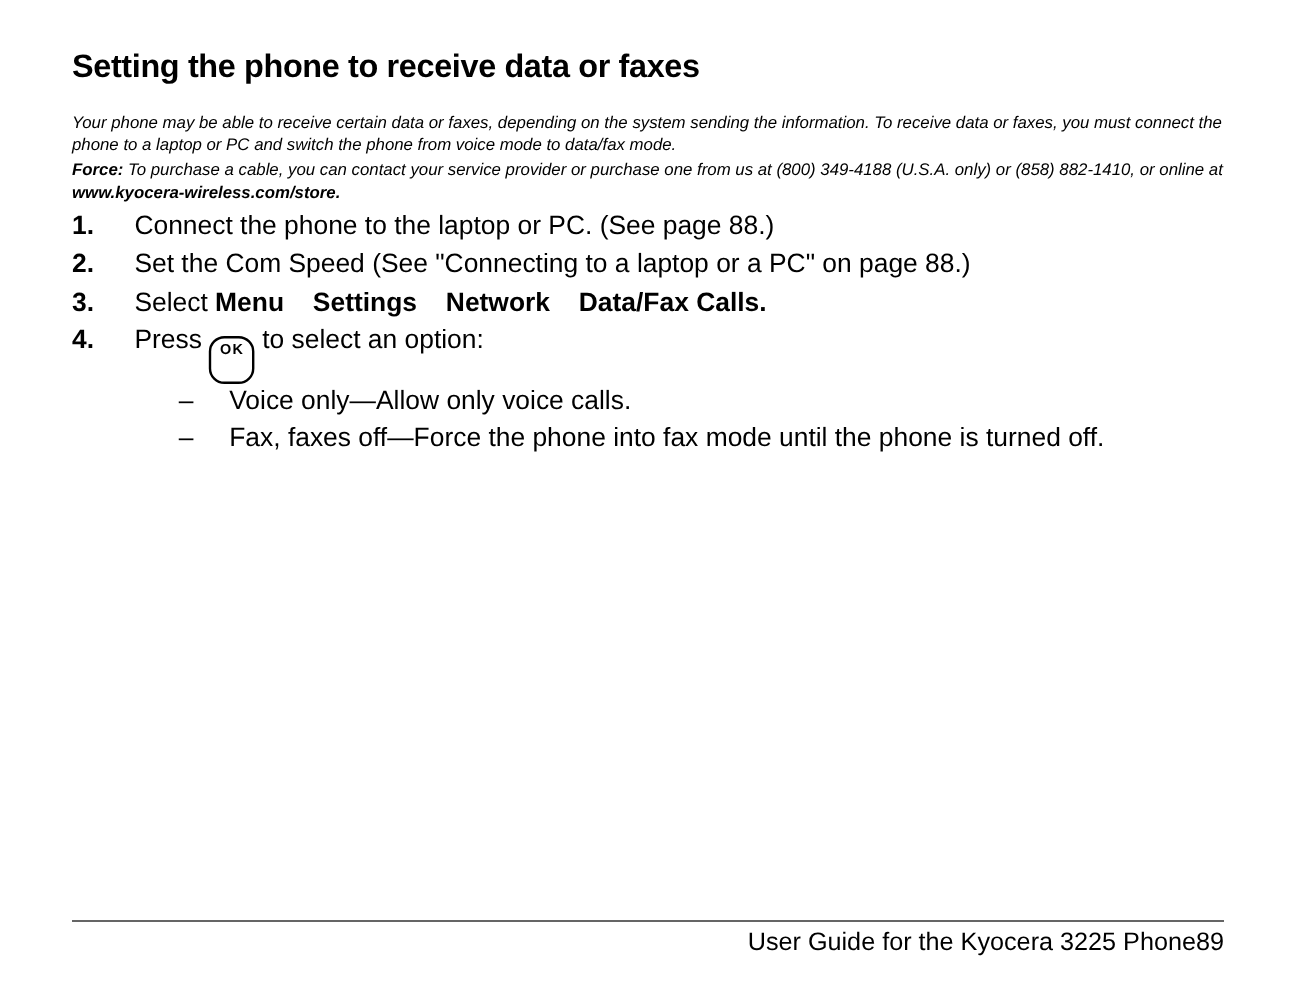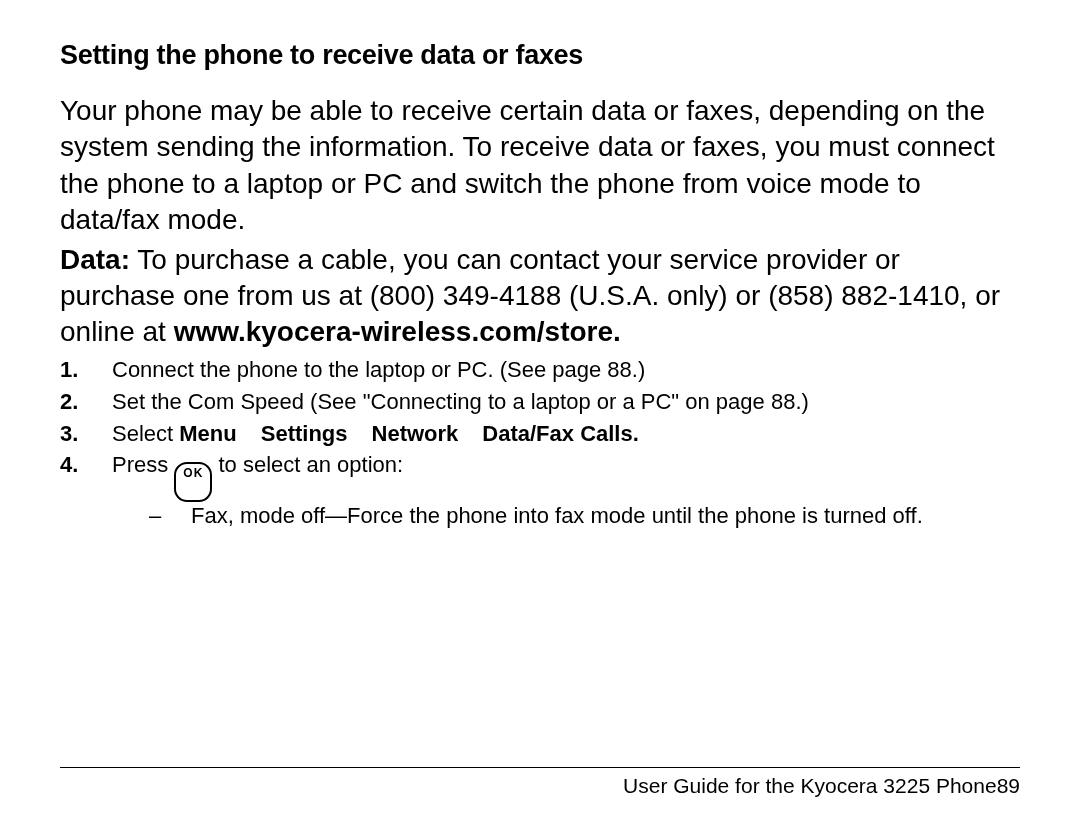--- a/index.html
+++ b/index.html
@@ -12,23 +12,24 @@
       position: relative;
       padding: 40px 60px 40px 60px;
     }
     .heading {
       font-size: 27px;
       font-weight: bold;
       margin-bottom: 22px;
       letter-spacing: -0.3px;
     }
     .para {
-      font-size: 28px;
+      font-size: 14px;
       line-height: 1.3;
       margin-bottom: 3px;
+      font-style: italic;
     }
     .para .bold { font-weight: bold; }
     ol.steps {
       list-style: none;
       counter-reset: step;
       margin-top: 1px;
     }
     ol.steps > li {
       counter-increment: step;
       font-size: 22px;
@@ -92,38 +93,41 @@
     }
   </style>
 </head>
 <body>
 
 <div class="heading">Setting the phone to receive data or faxes</div>
 
 <div class="para">Your phone may be able to receive certain data or faxes, depending on the system sending the information. To receive data or faxes, you must connect the phone to a laptop or PC and switch the phone from voice mode to data/fax mode.</div>
 
 <div class="para">
-  <span class="bold">Data:</span><span> To purchase a cable, you can contact your service provider or purchase one from us at (800) 349-4188 (U.S.A. only) or (858) 882-1410, or online at </span><span class="bold">www.kyocera-wireless.com/store.</span>
+  <span class="bold">Force:</span><span> To purchase a cable, you can contact your service provider or purchase one from us at (800) 349-4188 (U.S.A. only) or (858) 882-1410, or online at </span><span class="bold">www.kyocera-wireless.com/store.</span>
 </div>
 
 <ol class="steps">
   <li>Connect the phone to the laptop or PC. (See page 88.)</li>
   <li>Set the Com Speed (See "Connecting to a laptop or a PC" on page 88.)</li>
   <li>
     <span class="menu-path">
       <span>Select </span><span class="bold">Menu</span><span class="gap"></span><span class="bold">Settings</span><span class="gap"></span><span class="bold">Network</span><span class="gap"></span><span class="bold">Data/Fax Calls.</span>
     </span>
   </li>
   <li>
     <span>Press </span>
     <span class="ok-icon">OK</span>
     <span> to select an option:</span>
     <ul class="sub">
       <li>
-        <span class="bold">Fax, mode off</span><span>—Force the phone into fax mode until the phone is turned off.</span>
+        <span class="bold">Voice only</span><span>—Allow only voice calls.</span>
+      </li>
+      <li>
+        <span class="bold">Fax, faxes off</span><span>—Force the phone into fax mode until the phone is turned off.</span>
       </li>
     </ul>
   </li>
 </ol>
 
 <div class="footer">
   <hr class="footer-rule">
   <div class="footer-line">
     <span>User Guide for the Kyocera 3225 Phone</span>
     <span>89</span>

